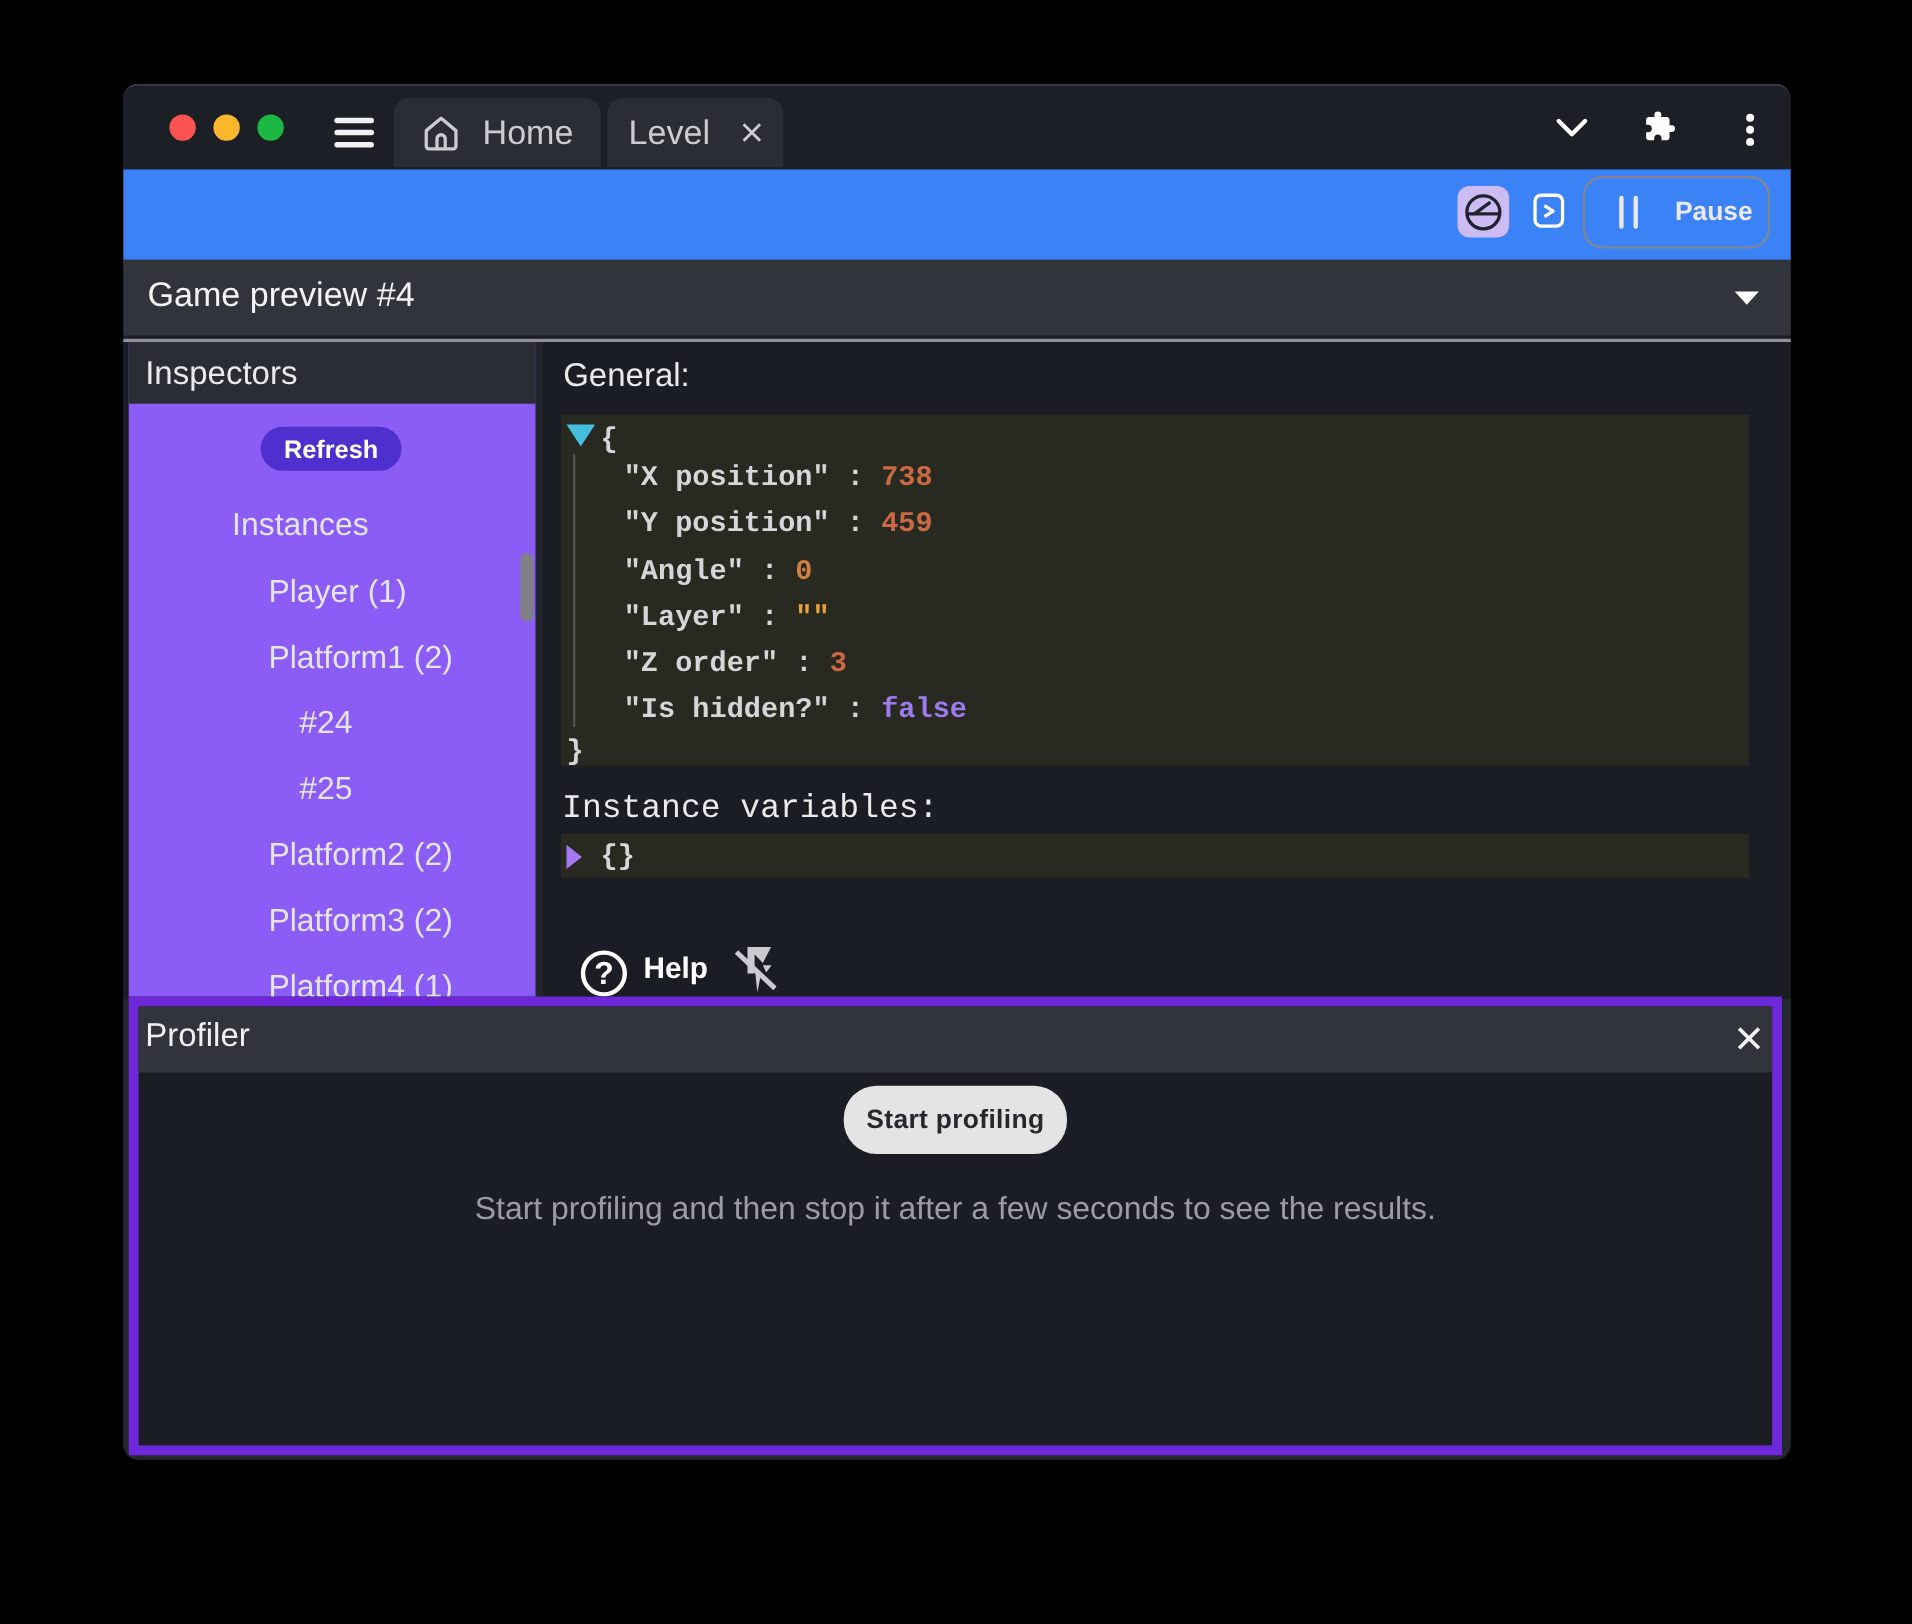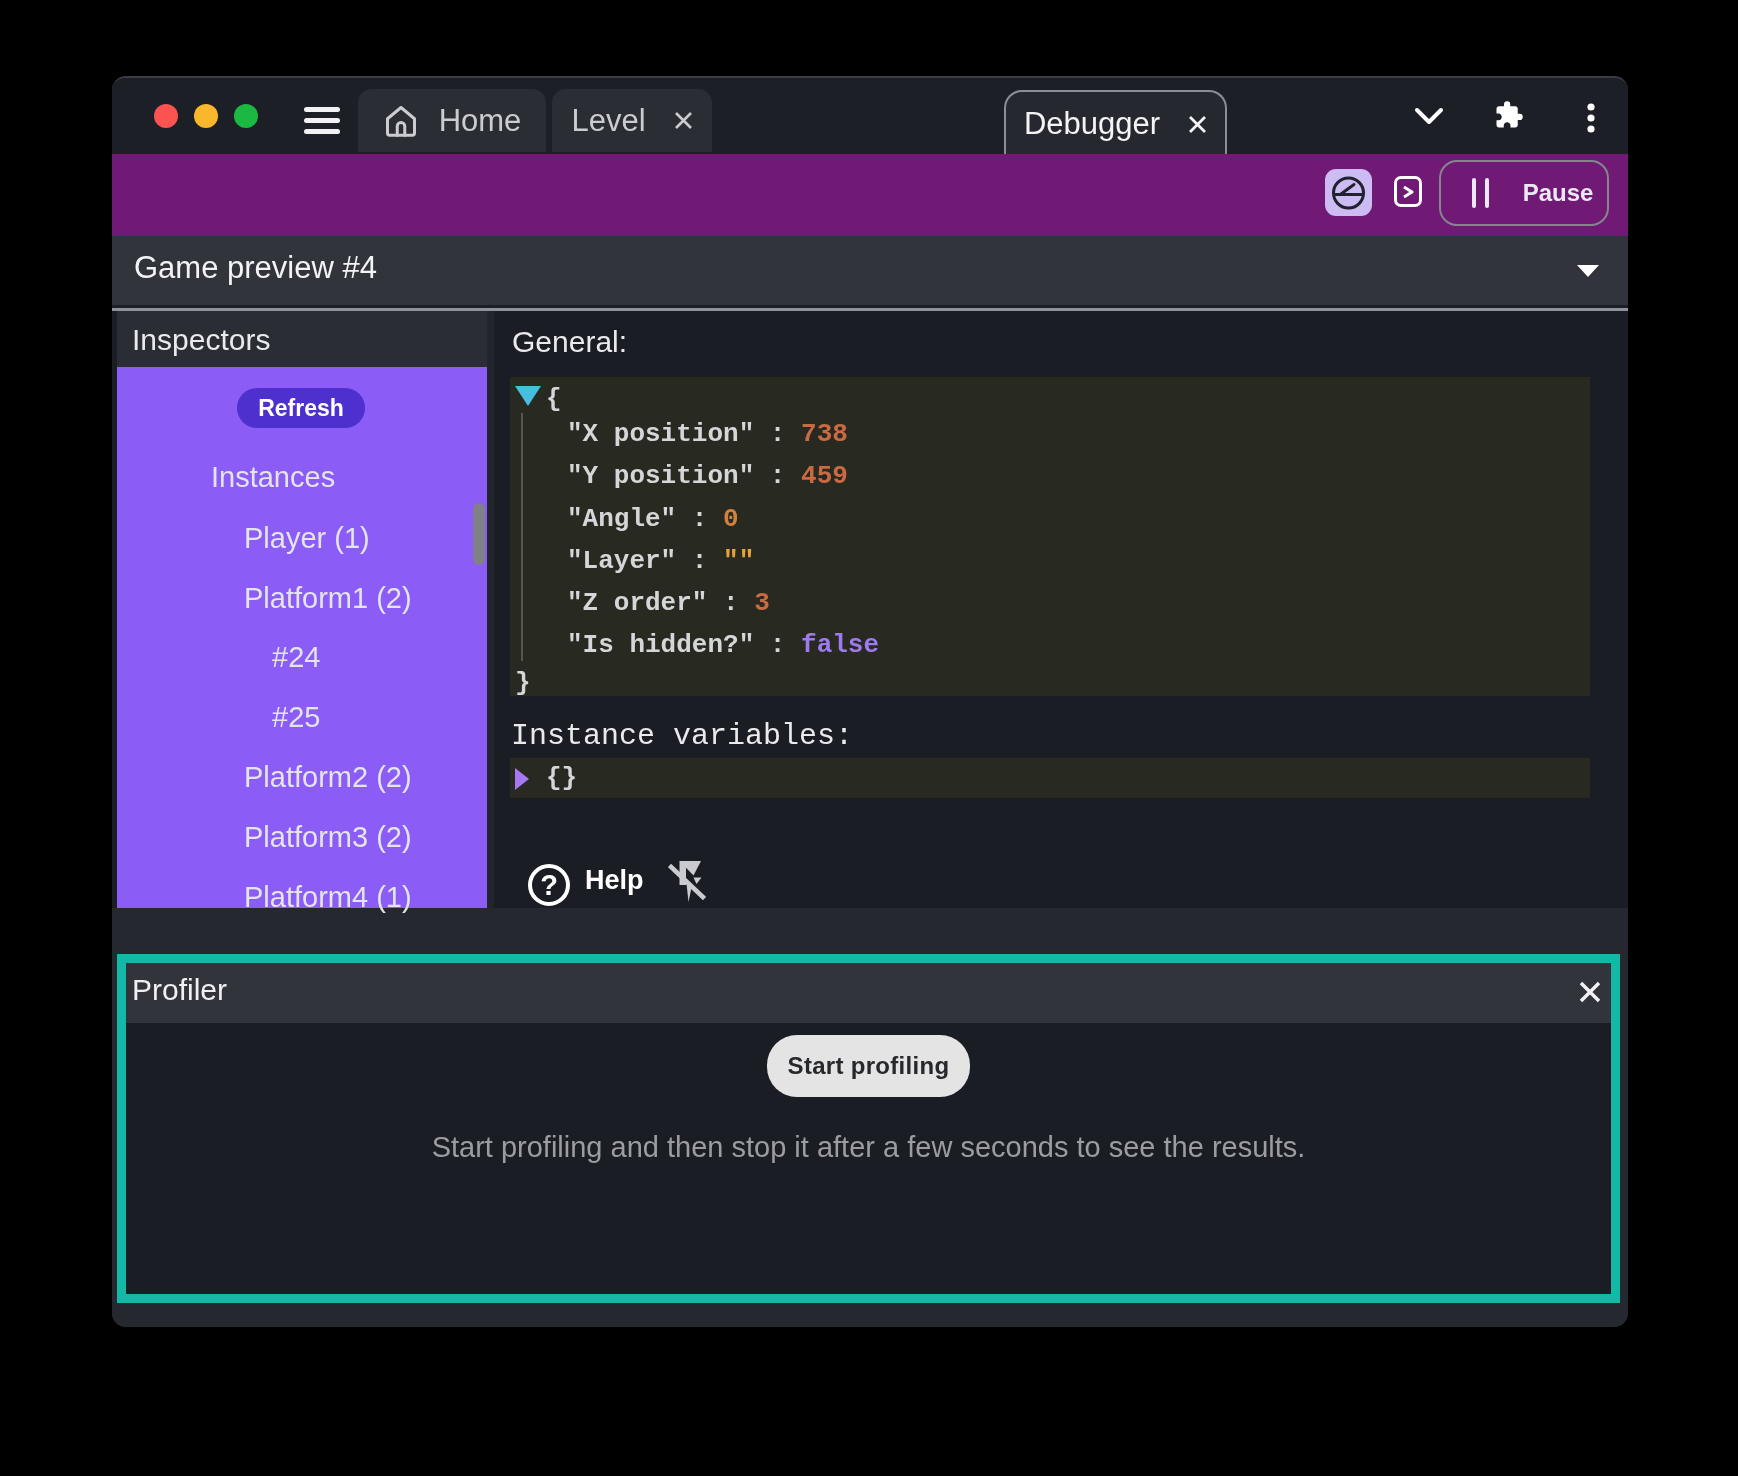--- a/index.html
+++ b/index.html
@@ -20,21 +20,21 @@
   .tab { position:absolute; top:11px; height:63px; background:#2b2d34; border-radius:14px 14px 0 0;
          color:#cbccd0; font-size:31px; display:flex; align-items:center; justify-content:center; }
   .tab .x { margin-left:28px; }
   .tab-home  { left:246px; width:188px; }
   .tab-l1 { left:440px; width:160px; }
   .tab-l2 { left:606px; width:268px; }
   .tab-active { left:892px; width:223px; top:12px; height:66px; background:#26282f;
                 border:2px solid #8b8e96; border-bottom:none; border-radius:18px 18px 0 0; color:#f4f4f6; }
   .ticons { position:absolute; top:0; height:76px; }
   
-  .toolbar { position:absolute; left:0; top:76px; width:100%; height:83px; background:#701a75; }
+  .toolbar { position:absolute; left:0; top:76px; width:100%; height:83px; background:#3b82f6; }
   .purplebtn { position:absolute; left:1213px; top:15px; width:47px; height:47px; border-radius:11px; background:#cdbcf4; }
   .consolebtn { position:absolute; left:1282px; top:22px; width:28px; height:31px; border:3px solid #fff; border-radius:7px;
                 color:#fff; font-size:19px; font-weight:bold; display:flex; align-items:center; justify-content:center; }
   .pausebtn { position:absolute; left:1327px; top:6px; width:170px; height:66px; border:2px solid #84868e; border-radius:18px; padding-left:17px;
               display:flex; align-items:center; justify-content:center; color:#ece9f6; font-size:24px; font-weight:bold; }
   .pbars { width:19px; height:30px; margin-right:32px; position:relative; }
   .pbars i { position:absolute; top:0; width:4.5px; height:30px; background:#ece9f6; border-radius:2px; }
   
   .gpbar { position:absolute; left:0; top:158px; width:100%; height:69px; background:#32343c; color:#f2f3f5; font-size:31px; }
   .gpbar .lbl { position:absolute; left:22px; top:14px; }
@@ -63,21 +63,21 @@
   .num2 { color:#d1823f; }
   .str { color:#e8a33c; }
   .bool { color:#9d7bed; }
   .tri-down { position:absolute; left:5px; top:9px; width:0; height:0;
               border-left:13px solid transparent; border-right:13px solid transparent; border-top:20px solid #46bede; }
   .tri-right { position:absolute; left:5px; top:10px; width:0; height:0;
                border-top:11.5px solid transparent; border-bottom:11.5px solid transparent; border-left:14px solid #a678f2; }
   .guideline { position:absolute; left:11px; top:36px; width:2px; height:248px; background:#55574f; }
   .helprow { position:absolute; left:0; top:552px; height:45px; }
   
-  .profiler { position:absolute; left:5px; top:828px; width:1503px; height:349px; border:9px solid #14b8a6; background:#1b1d24;margin-top:48px; }
+  .profiler { position:absolute; left:5px; top:828px; width:1503px; height:417px; border:9px solid #6d28d9; background:#1b1d24; }
   .prof-head { position:absolute; left:0; top:0; width:100%; height:60px; background:#32343c; color:#f0f0f2; font-size:30px; }
   .prof-head .t { position:absolute; left:6px; top:10px; }
   .startbtn { position:absolute; left:641px; top:72px; width:203px; height:62px; border-radius:30px; background:#e4e4e4;
               color:#26282c; font-size:24px; letter-spacing:0.3px; font-weight:bold; display:flex; align-items:center; justify-content:center; }
   .caption { position:absolute; left:0; top:168px; width:100%; text-align:center; color:#9b9da3; font-size:29px; }
   .bottomstrip { position:absolute; left:0; top:828px; width:100%; height:421px; background:#26282f; }
 </style>
 </head>
 <body>
 <div class="window">
@@ -96,25 +96,20 @@
     <div class="tab tab-home">
       <svg width="36" height="36" viewBox="0 0 24 24" fill="none" stroke="#cbccd0" stroke-width="2" stroke-linecap="round" stroke-linejoin="round" style="margin-right:20px">
         <path d="M3 10.5 12 3l9 7.5V20a1.5 1.5 0 0 1-1.5 1.5h-15A1.5 1.5 0 0 1 3 20Z"></path>
         <path d="M9.5 21.5v-6a2.5 2.5 0 0 1 5 0v6"></path>
       </svg>
       Home
     </div>
     <div class="tab tab-l1">Level
       <svg class="x" width="19" height="19" viewBox="0 0 19 19">
           <path d="M2 2 17 17 M17 2 2 17" stroke="#cbccd0" stroke-width="2.6"></path>
-        </svg>
-    </div>
-    <div class="tab tab-active">Debugger
-      <svg class="x" width="19" height="19" viewBox="0 0 19 19">
-          <path d="M2 2 17 17 M17 2 2 17" stroke="#f4f4f6" stroke-width="2.8"></path>
         </svg>
     </div>
     <svg class="ticons" style="left:1301px" width="32" height="76" viewBox="0 0 32 76">
       <path d="M4 32 16 44 28 32" stroke="#fff" stroke-width="4" fill="none" stroke-linecap="round" stroke-linejoin="round"></path>
     </svg>
     <svg class="ticons" style="left:1380px" width="32" height="76" viewBox="0 0 32 76">
       <path transform="translate(2,22) scale(1.25)" fill="#fff" d="M20.5 11H19V7c0-1.1-.9-2-2-2h-4V3.5a2.5 2.5 0 0 0-5 0V5H4c-1.1 0-2 .9-2 2v3.8h1.5c1.5 0 2.7 1.2 2.7 2.7s-1.2 2.7-2.7 2.7H2V20c0 1.1.9 2 2 2h3.8v-1.5c0-1.5 1.2-2.7 2.7-2.7s2.7 1.2 2.7 2.7V22H17c1.1 0 2-.9 2-2v-4h1.5a2.5 2.5 0 0 0 0-5z"></path>
     </svg>
     <svg class="ticons" style="left:1471px" width="16" height="76" viewBox="0 0 16 76">
       <circle cx="8" cy="29" r="3.6" fill="#fff"></circle>

